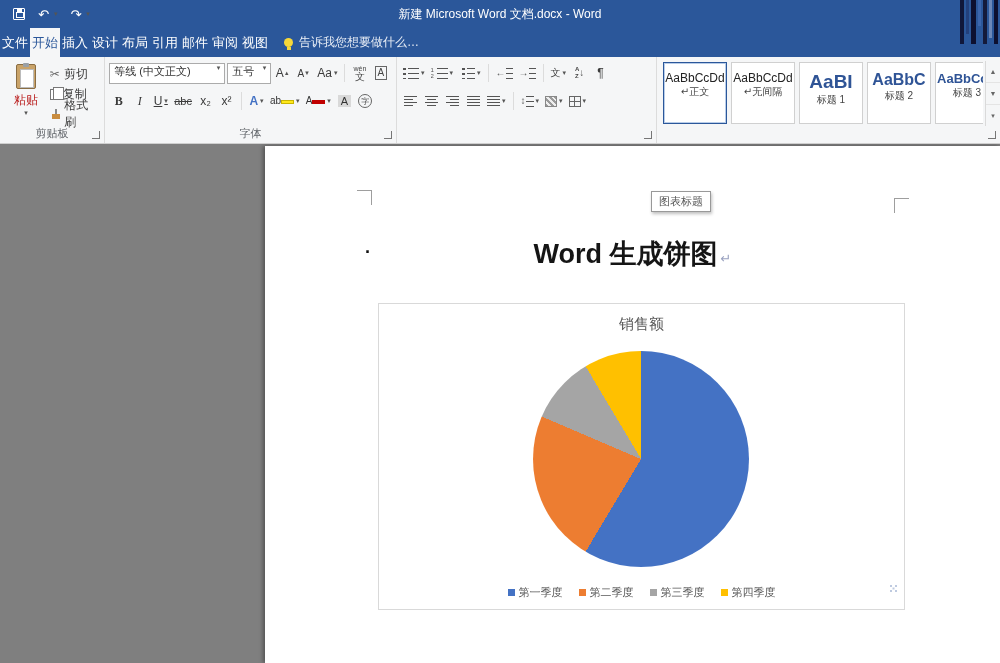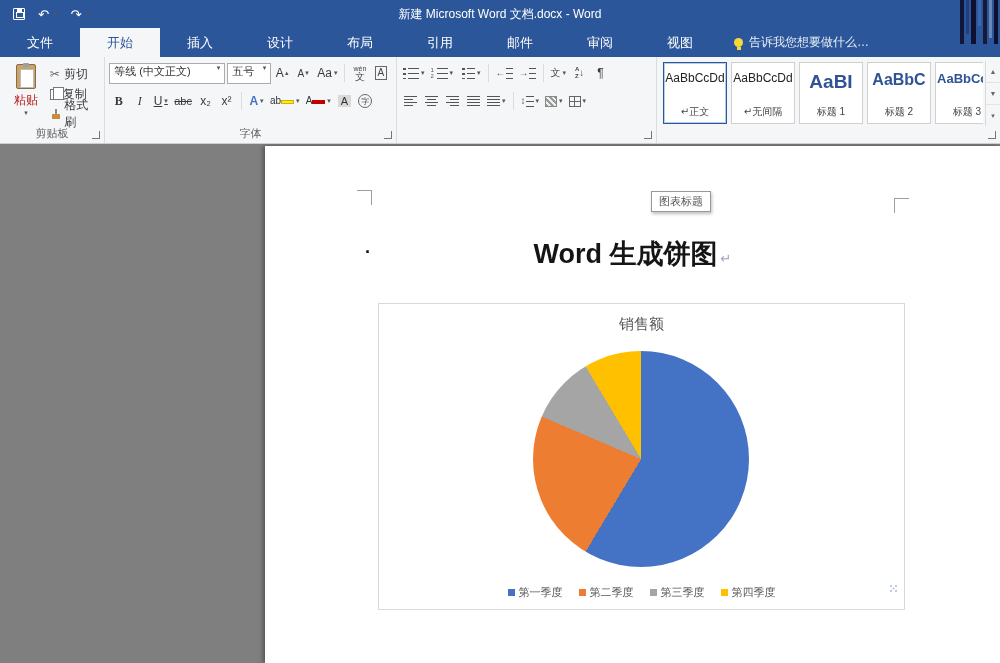--- a/index.html
+++ b/index.html
@@ -13,21 +13,21 @@
   .qat .car{font-size:7px;margin-left:-8px;cursor:pointer;}
   .ic-save{width:12px;height:12px;border:1px solid #fff;border-radius:1px;position:relative;cursor:pointer;}
   .ic-save::before{content:"";position:absolute;top:0;left:3px;width:5px;height:4px;background:#fff;}
   .ic-save::after{content:"";position:absolute;bottom:1px;left:2px;width:6px;height:4px;border:1px solid #fff;}
   .tb-title{position:absolute;left:200px;right:200px;text-align:center;font-size:12px;line-height:28px;white-space:nowrap;}
   .corner-art{position:absolute;right:2px;top:0;height:46px;display:flex;align-items:flex-start;gap:2px;z-index:40;}
   .corner-art span{display:block;}
 
   
   .tabrow{position:absolute;top:28px;left:0;right:0;height:29px;background:#2B579A;display:flex;color:#fff;font-size:13px;z-index:29;}
-  .tab{padding:0 27px;line-height:29px;cursor:pointer;white-space:nowrap;}
+  .tab{padding:0 2px;line-height:29px;cursor:pointer;white-space:nowrap;}
   .tab.active{background:#F5F6F7;color:#2B579A;}
   .tellme{display:flex;align-items:center;gap:6px;margin-left:14px;color:#E9EEf6;font-size:12px;cursor:text;}
   .bulb{width:9px;height:9px;border-radius:50%;background:#F7D839;position:relative;}
   .bulb::after{content:"";position:absolute;left:2.5px;bottom:-3px;width:4px;height:3px;background:#F7D839;}
 
   
   .ribbon{position:absolute;top:57px;left:0;right:0;height:87px;background:#F5F6F7;border-bottom:1px solid #CFCFCF;display:flex;z-index:28;}
   .rgroup{position:relative;border-right:1px solid #DCDCDC;padding:4px 4px 17px 4px;}
   .glabel{position:absolute;bottom:2px;left:0;right:0;text-align:center;font-size:11px;color:#5f6368;}
   .launcher{position:absolute;right:4px;bottom:4px;width:8px;height:8px;border-right:1px solid #767676;border-bottom:1px solid #767676;cursor:pointer;}
@@ -89,21 +89,21 @@
   .al-l{background-size:13px 1px,9px 1px,13px 1px,9px 1px;background-position:0 0,0 3px,0 6px,0 9px;}
   .al-c{background-size:13px 1px,9px 1px,13px 1px,9px 1px;background-position:0 0,2px 3px,0 6px,2px 9px;}
   .al-r{background-size:13px 1px,9px 1px,13px 1px,9px 1px;background-position:0 0,4px 3px,0 6px,4px 9px;}
   .al-j{background-size:13px 1px,13px 1px,13px 1px,13px 1px;background-position:0 0,0 3px,0 6px,0 9px;}
   .ic-shade{width:12px;height:11px;border:1px solid #888;background:repeating-linear-gradient(45deg,#9a9a9a 0 2px,#eee 2px 4px);}
   .ic-borders{width:12px;height:11px;border:1px solid #666;background:linear-gradient(#666,#666) center/100% 1px no-repeat,linear-gradient(#666,#666) center/1px 100% no-repeat;}
 
   
   .g-styles{flex:1;display:flex;border-right:none;padding-right:0;}
   .gallery{display:flex;overflow:hidden;width:322px;}
-  .stylecell{width:64px;height:62px;background:#fff;border:1px solid #D0D0D0;margin:1px 2px;display:flex;flex-direction:column;align-items:center;justify-content:space-between;padding:8px 2px 4px 2px;cursor:pointer;overflow:hidden;flex:none;}
+  .stylecell{width:64px;height:62px;background:#fff;border:1px solid #D0D0D0;margin:1px 2px;display:flex;flex-direction:column;align-items:center;justify-content:flex-start;padding:8px 2px 4px 2px;cursor:pointer;overflow:hidden;flex:none;}
   .stylecell.sel{border:1px solid #2B579A;box-shadow:inset 0 0 0 1px #B9CDE8;}
   .ssample{font-size:12px;color:#222;white-space:nowrap;}
   .ssample.h1{font-size:19px;font-weight:bold;color:#2F5496;}
   .ssample.h2{font-size:16px;font-weight:bold;color:#2F5496;}
   .ssample.h3{font-size:13px;font-weight:bold;color:#2F5496;}
   .slabel{font-size:10px;color:#444;white-space:nowrap;}
   .sscroll{width:15px;display:flex;flex-direction:column;border-left:1px solid #DADADA;margin-left:2px;}
   .sscroll div{flex:1;display:flex;align-items:center;justify-content:center;font-size:7px;color:#666;cursor:pointer;}
   .sscroll div + div{border-top:1px solid #E4E4E4;}
 

